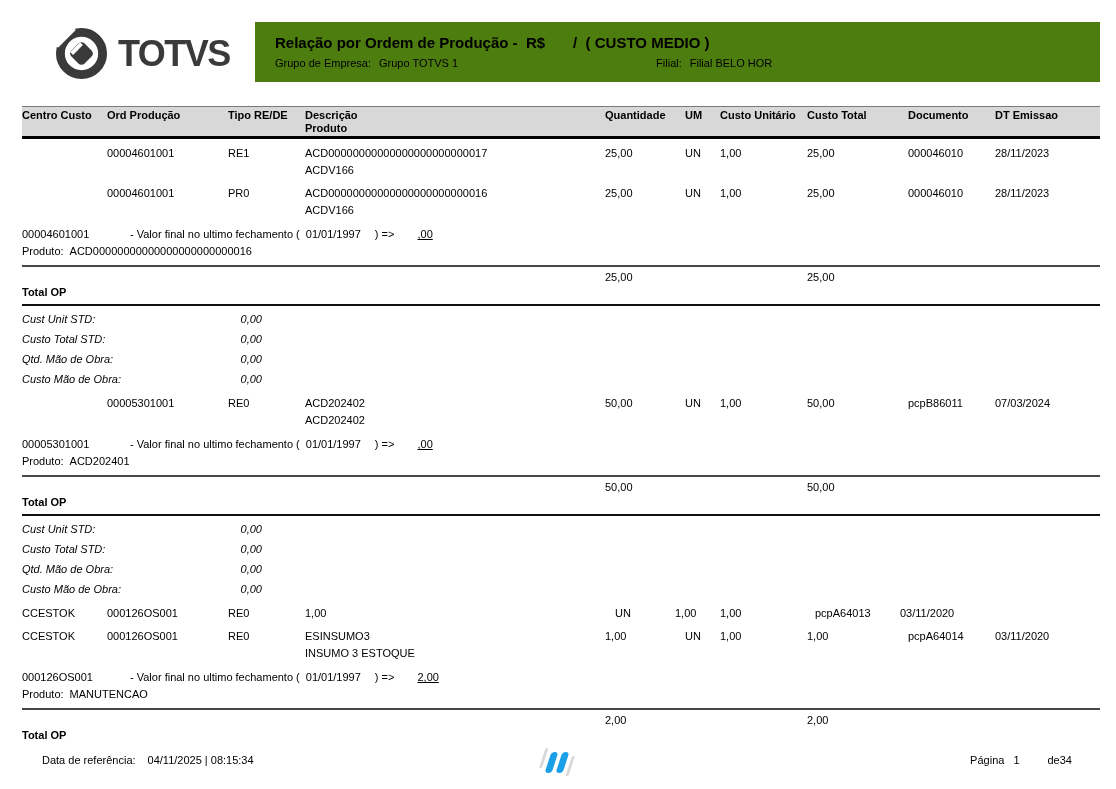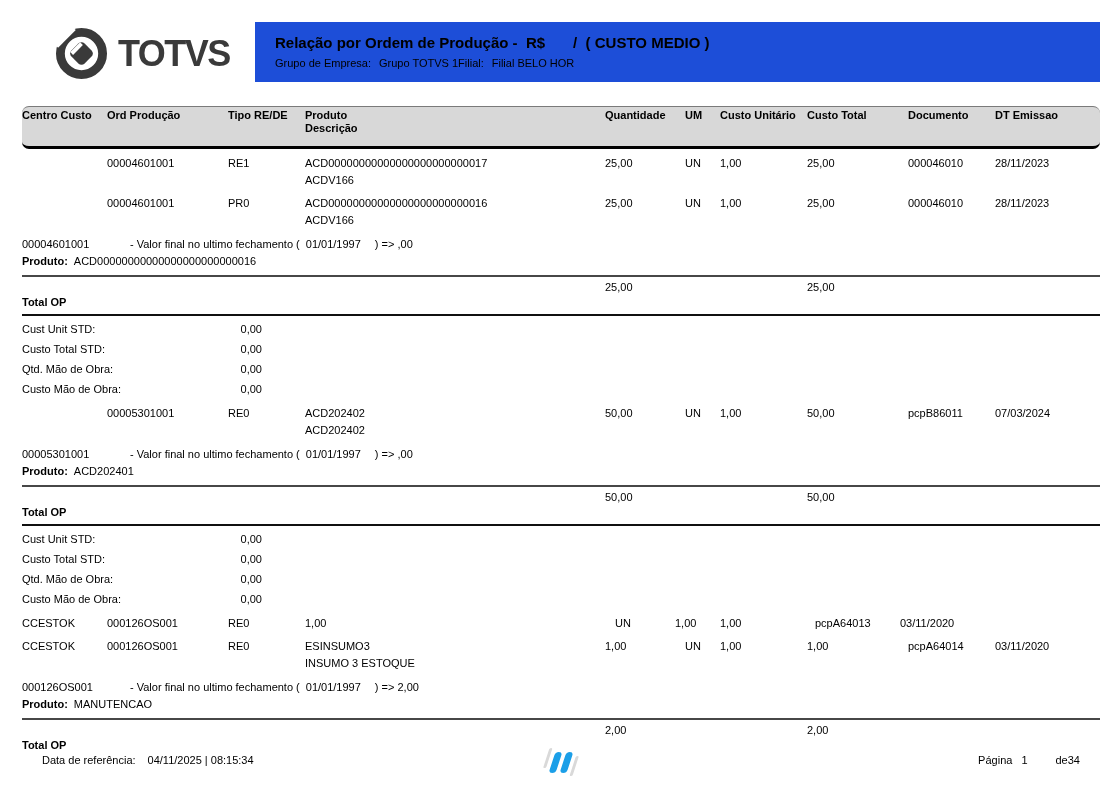--- a/index.html
+++ b/index.html
@@ -8,65 +8,65 @@
     width:1116px; height:789px;
     font-family:"Liberation Sans", sans-serif;
     font-size:11px; color:#000;
   }
   .page { position:relative; width:1116px; height:789px; overflow:hidden; background:#fff; }
 
   
   .report-header { display:flex; padding:22px 16px 0 55px; }
   .logo-block { width:200px; display:flex; align-items:center; padding-top:4px;text-align:center; }
   .logo-word { font-size:36px; font-weight:bold; letter-spacing:-1.5px; color:#3a3a3a; margin-left:10px; }
-  .title-band { flex:1; height:60px; background:#1d4ed8; padding:12px 0 0 20px; }
+  .title-band { flex:1; height:60px; background:#4d7c0f; padding:12px 0 0 20px; }
   .title-row { display:flex; align-items:baseline; }
   .title-main { font-size:15px; font-weight:bold; white-space:pre; }
   .title-secondary { font-size:15px; font-weight:bold; margin-left:28px; white-space:pre; }
   .sub-row { margin-top:6px; display:flex; }
   .sub-label { color:#000; }
   .sub-value { margin-left:8px; }
-  .branch-wrap { display:flex; }
+  .branch-wrap { margin-left:198px; display:flex; }
 
   
   .report-table { margin:24px 16px 0 22px; width:1078px; }
   .row-grid { display:grid; grid-template-columns:85px 121px 77px 300px 70px 45px 87px 93px 95px 105px; }
-  .thead { background:#d8d8d8; border-top:1px solid #7a7a7a; border-bottom:3px solid #000; padding:2px 0 12px;border-radius:7px; }
+  .thead { background:#d8d8d8; border-top:1px solid #7a7a7a; border-bottom:3px solid #000; padding:2px 0 2px; }
   .thead .cell { font-weight:bold; line-height:12.5px; }
   .cell { overflow:hidden; white-space:nowrap; }
   .c-qtd,.c-cu,.c-ct { }
   .c-um { padding-left:10px; }
   .c-doc { padding-left:8px; }
   .data-row { padding-top:6px; }
   .data-row .cell { line-height:17px; }
   .prod-line2 { line-height:17px; }
 
   .fechamento-row { display:flex; margin-top:9px; height:17px; align-items:baseline; }
   .fech-op { width:108px; }
   .fech-date { margin-left:6px; }
   .fech-close { margin-left:14px; white-space:pre; }
-  .fech-value { margin-left:0; }
+  .fech-value { margin-left:20px;text-decoration:underline; }
 
   .produto-row { height:17px; display:flex; align-items:baseline; }
-  .produto-label { font-weight:bold;text-align:right; }
+  .produto-label { font-weight:normal;text-align:right; }
   .produto-value { margin-left:6px; }
 
   .subtotal-line { border-top:2px solid #474747; margin-top:3px; }
   .subtotal-row { padding:4px 0 3px; }
 
   .totalop-heading { font-weight:bold; height:16px; }
   .totalop-line { border-top:2px solid #101010; margin-top:2px; }
 
   .totals { margin-top:3px; }
   .total-item { display:flex; height:20px; align-items:center; }
-  .total-label { width:192px; }
-  .total-value { width:48px; text-align:right; }
+  .total-label { width:192px;font-style:italic; }
+  .total-value { width:48px; text-align:right;font-style:italic; }
 
   
-  .report-footer { position:absolute; left:42px; right:36px; bottom:14px; height:26px; }
+  .report-footer { position:absolute; left:42px; right:44px; bottom:14px; height:26px; }
   .footer-left { position:absolute; left:0; top:5px; display:flex; }
   .footer-left .ref-value { margin-left:12px; }
   .footer-right { position:absolute; right:0; top:5px; display:flex;padding-left:23px; }
   .footer-right span { display:inline-block; }
   .pg-num { margin-left:9px; }
   .of-label { margin-left:28px; }
   .pg-total { }
   .footer-mark { position:absolute; left:50%; top:0; transform:translateX(-50%); display:flex; align-items:center; gap:4px; height:26px; }
   .bar { transform:skewX(-18deg); border-radius:2px; }
   .bar-thin { width:3px; height:20px; background:#d9d9d9; }
@@ -107,22 +107,22 @@
     </div>
   </div>
 
   <div class="report-table">
 
     <div class="row-grid thead">
       <div class="cell">Centro Custo</div>
       <div class="cell">Ord Produção</div>
       <div class="cell">Tipo RE/DE</div>
       <div class="cell">
+        <div>Descrição</div>
         <div>Produto</div>
-        <div>Descrição</div>
       </div>
       <div class="cell c-qtd">Quantidade</div>
       <div class="cell c-um">UM</div>
       <div class="cell c-cu">Custo Unitário</div>
       <div class="cell c-ct">Custo Total</div>
       <div class="cell c-doc">Documento</div>
       <div class="cell">DT Emissao</div>
     </div>
 
     <div>

